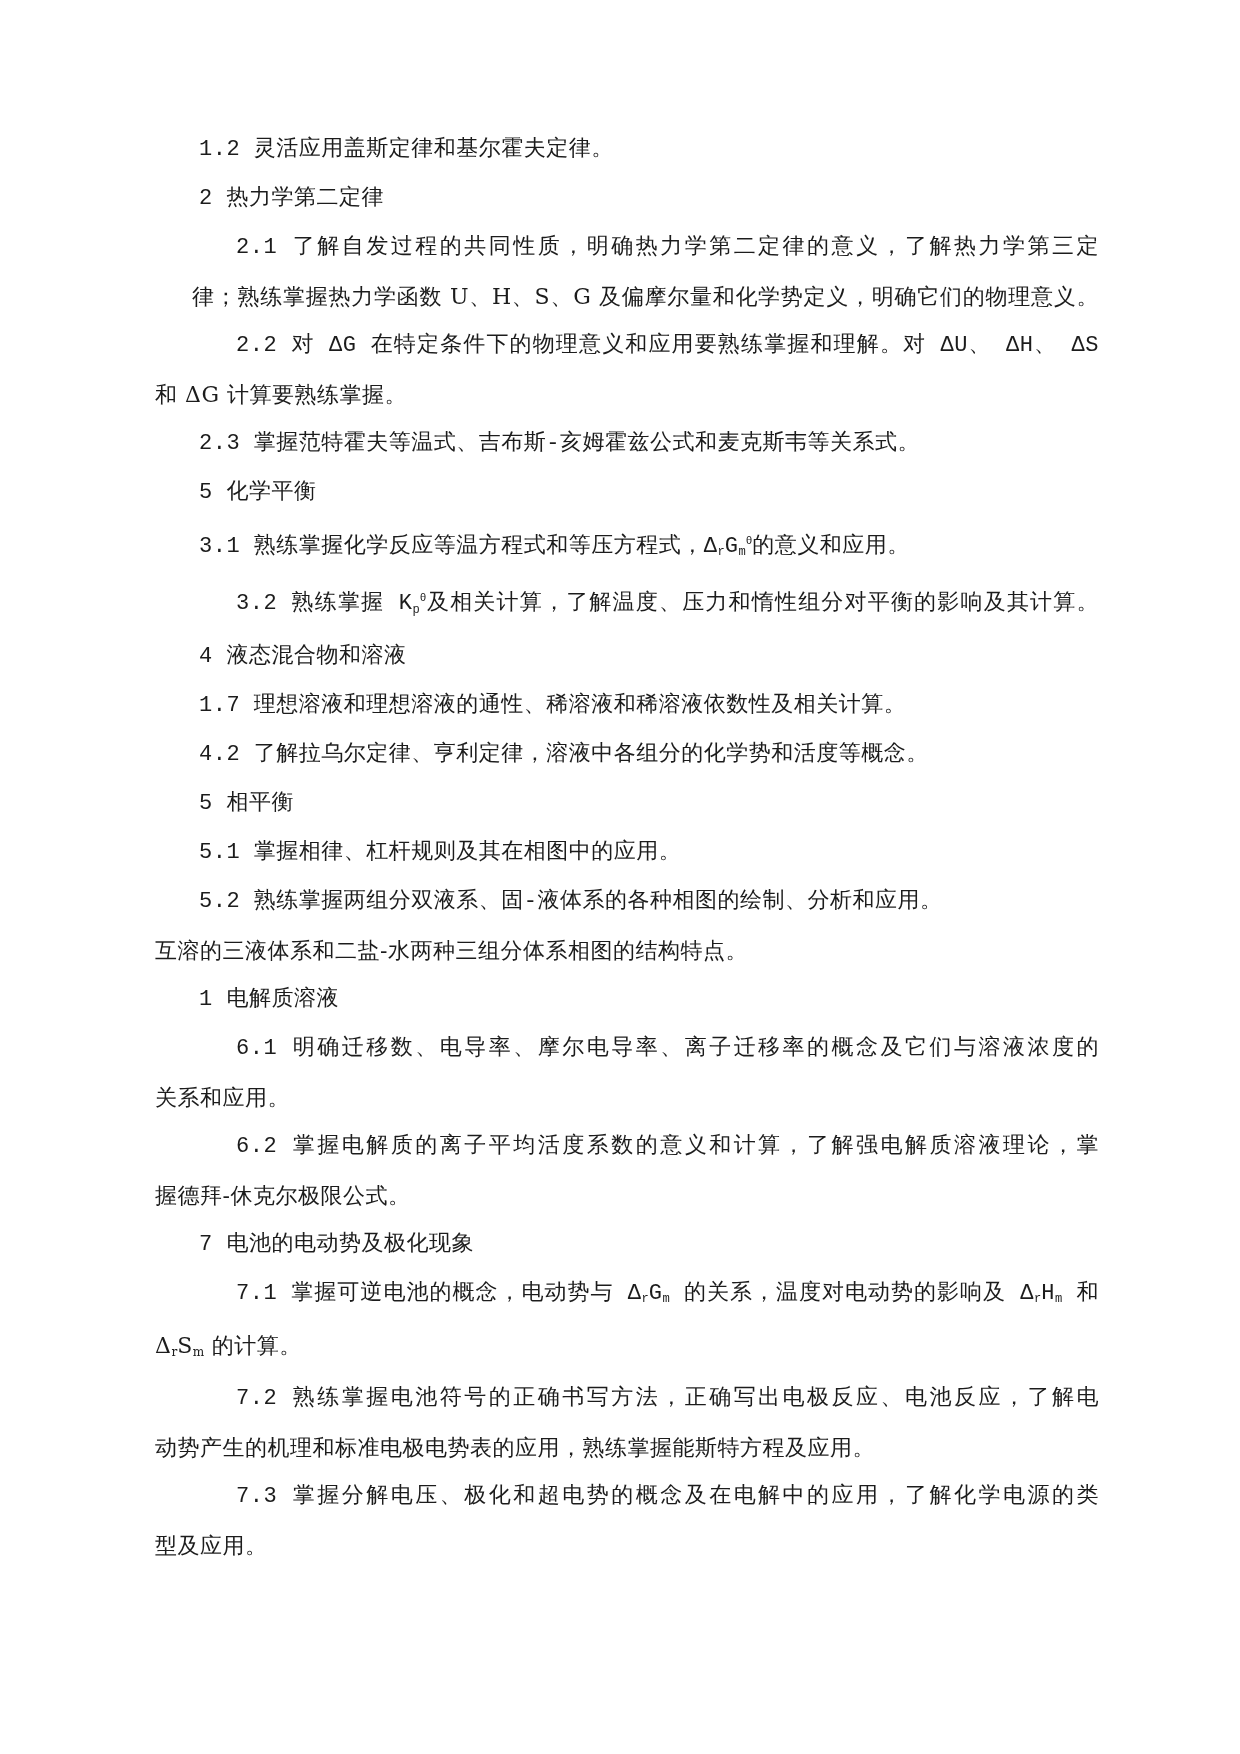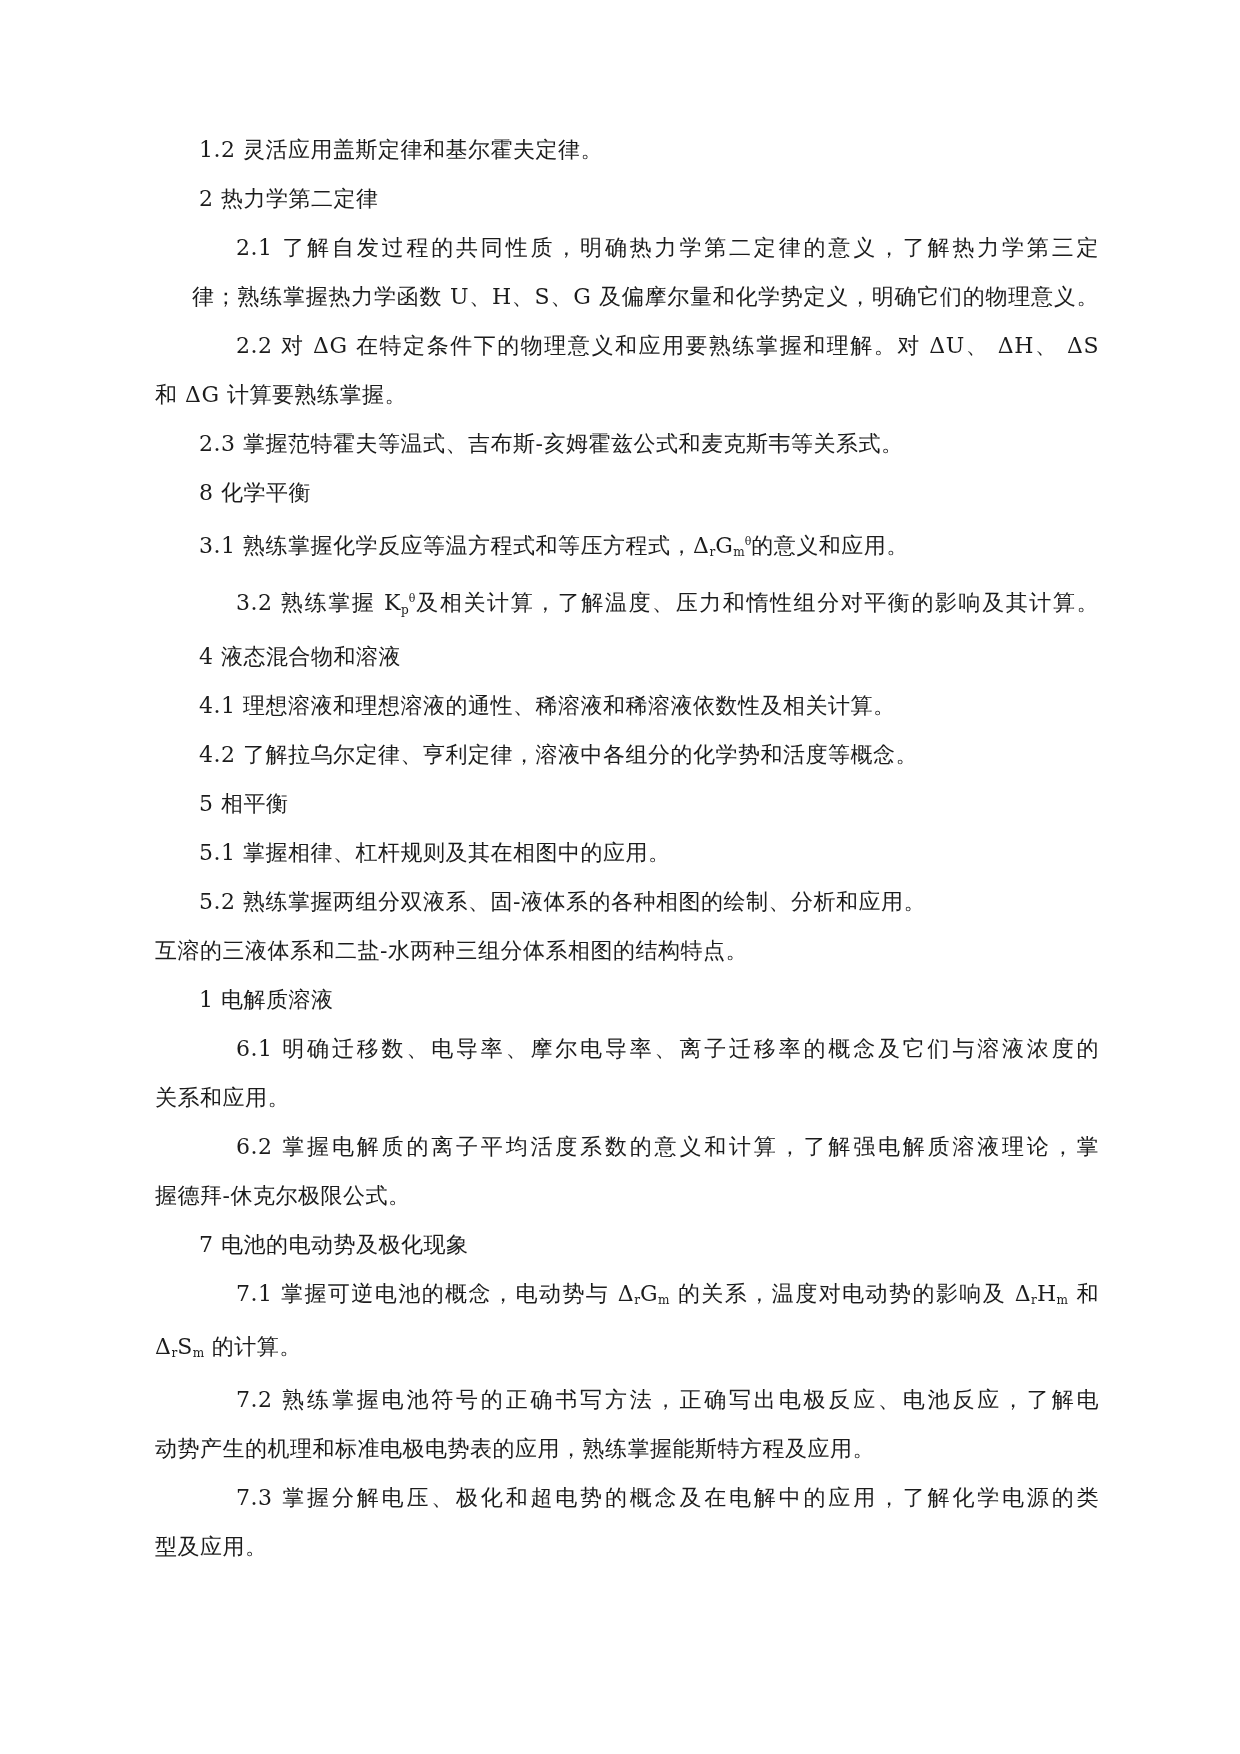--- a/index.html
+++ b/index.html
@@ -24,20 +24,21 @@
     font-size: 22px;
     line-height: 49px;
     letter-spacing: 0.5px;
   }
   .line {
     white-space: nowrap;
     text-align: left;
   }
   .line.indent {
     text-indent: 2em;
+    font-family: Liberation Mono, monospace;
   }
   .line.stretch {
     white-space: normal;
     text-align: justify;
     text-align-last: justify;
     text-justify: inter-character;
     margin-left: 37px;
   }
   .line sub {
     font-size: 0.55em;
@@ -57,25 +58,25 @@
 
 <div class="page">
   <div class="doc-body">
       <div class="line indent">1.2 灵活应用盖斯定律和基尔霍夫定律。</div>
       <div class="line indent">2 热力学第二定律</div>
       <div class="line indent stretch">2.1 了解自发过程的共同性质，明确热力学第二定律的意义，了解热力学第三定</div>
       <div class="line stretch">律；熟练掌握热力学函数 U、H、S、G 及偏摩尔量和化学势定义，明确它们的物理意义。</div>
       <div class="line indent stretch">2.2 对 ΔG 在特定条件下的物理意义和应用要熟练掌握和理解。对 ΔU、 ΔH、 ΔS</div>
       <div class="line">和 ΔG 计算要熟练掌握。</div>
       <div class="line indent">2.3 掌握范特霍夫等温式、吉布斯-亥姆霍兹公式和麦克斯韦等关系式。</div>
-      <div class="line indent">8 化学平衡</div>
+      <div class="line indent">5 化学平衡</div>
       <div class="line indent">3.1 熟练掌握化学反应等温方程式和等压方程式，Δ<sub>r</sub>G<sub>m</sub><sup>θ</sup>的意义和应用。</div>
       <div class="line indent stretch">3.2 熟练掌握 K<sub>p</sub><sup>θ</sup>及相关计算，了解温度、压力和惰性组分对平衡的影响及其计算。</div>
       <div class="line indent">4 液态混合物和溶液</div>
-      <div class="line indent">4.1 理想溶液和理想溶液的通性、稀溶液和稀溶液依数性及相关计算。</div>
+      <div class="line indent">1.7 理想溶液和理想溶液的通性、稀溶液和稀溶液依数性及相关计算。</div>
       <div class="line indent">4.2 了解拉乌尔定律、亨利定律，溶液中各组分的化学势和活度等概念。</div>
       <div class="line indent">5 相平衡</div>
       <div class="line indent">5.1 掌握相律、杠杆规则及其在相图中的应用。</div>
       <div class="line indent">5.2 熟练掌握两组分双液系、固-液体系的各种相图的绘制、分析和应用。</div>
       <div class="line">互溶的三液体系和二盐-水两种三组分体系相图的结构特点。</div>
       <div class="line indent">1 电解质溶液</div>
       <div class="line indent stretch">6.1 明确迁移数、电导率、摩尔电导率、离子迁移率的概念及它们与溶液浓度的</div>
       <div class="line">关系和应用。</div>
       <div class="line indent stretch">6.2 掌握电解质的离子平均活度系数的意义和计算，了解强电解质溶液理论，掌</div>
       <div class="line">握德拜-休克尔极限公式。</div>

